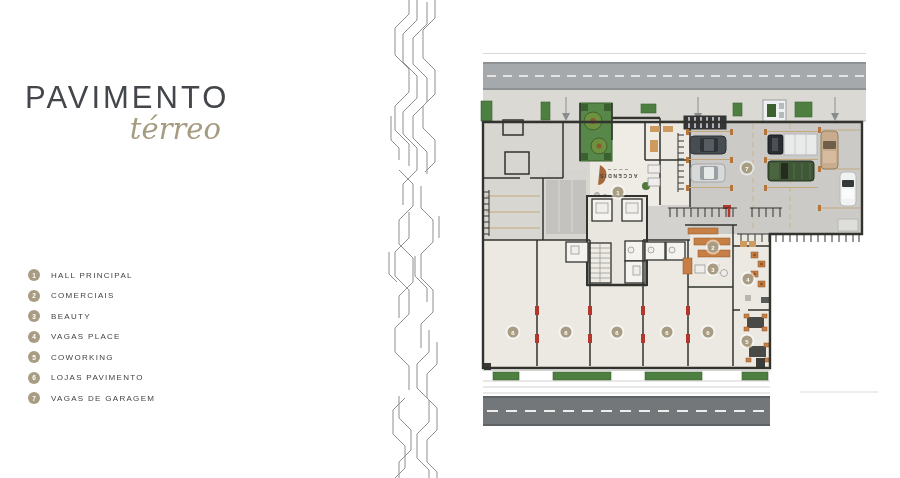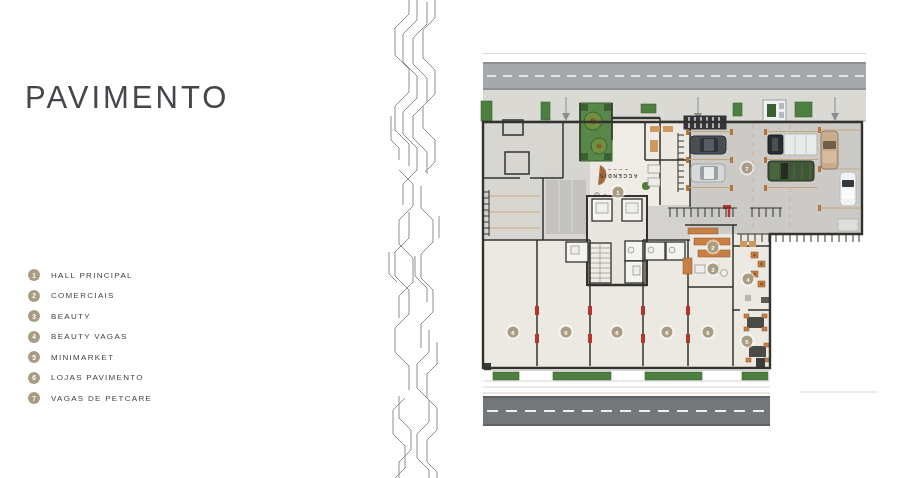--- a/index.html
+++ b/index.html
@@ -48,50 +48,51 @@
           border-top:1px dashed #a2a29c;}
   #faint-divider{position:absolute;left:800px;top:391px;width:78px;height:2px;background:#ededed;}
 </style>
 </head>
 <body>
 
 <div id="stage">
 
   <div id="title-block">
     <h1 id="title-main">PAVIMENTO</h1>
+    <div id="title-sub">térreo</div>
   </div>
 
   <div id="legend">
     <div class="legend-item">
       <span class="lbadge">1</span>
       <span class="llabel">HALL PRINCIPAL</span>
     </div>
     <div class="legend-item">
       <span class="lbadge">2</span>
       <span class="llabel">COMERCIAIS</span>
     </div>
     <div class="legend-item">
       <span class="lbadge">3</span>
       <span class="llabel">BEAUTY</span>
     </div>
     <div class="legend-item">
       <span class="lbadge">4</span>
-      <span class="llabel">BEAUTY VAGAS</span>
+      <span class="llabel">VAGAS PLACE</span>
     </div>
     <div class="legend-item">
       <span class="lbadge">5</span>
-      <span class="llabel">MINIMARKET</span>
+      <span class="llabel">COWORKING</span>
     </div>
     <div class="legend-item">
       <span class="lbadge">6</span>
       <span class="llabel">LOJAS PAVIMENTO</span>
     </div>
     <div class="legend-item">
       <span class="lbadge">7</span>
-      <span class="llabel">VAGAS DE PETCARE</span>
+      <span class="llabel">VAGAS DE GARAGEM</span>
     </div>
   </div>
 
   <svg id="pattern" width="58" height="478" viewBox="0 0 58 478">
     <path d="M24 -4 V14 L10 28 V55 L24 69 V92 L10 106 V130 L24 144 V166"></path>
     <path d="M32 -4 V20 L18 34 V62 L32 76 V98 L18 112 V134 L32 148 V170 L18 184 V205"></path>
     <path d="M42 2 V24 L28 38 V64 L42 78 V102 L28 116 V138 L42 152 V174"></path>
     <path d="M50 -4 V18 L38 30 V58 L50 70 V94 L38 106 V128 L50 140 V162 L40 172"></path>
     <path d="M6 116 V140 L14 148 V160"></path>
     <path d="M14 170 L28 184 V206 L14 220 V244 L28 258 V282 L14 296 V318"></path>

